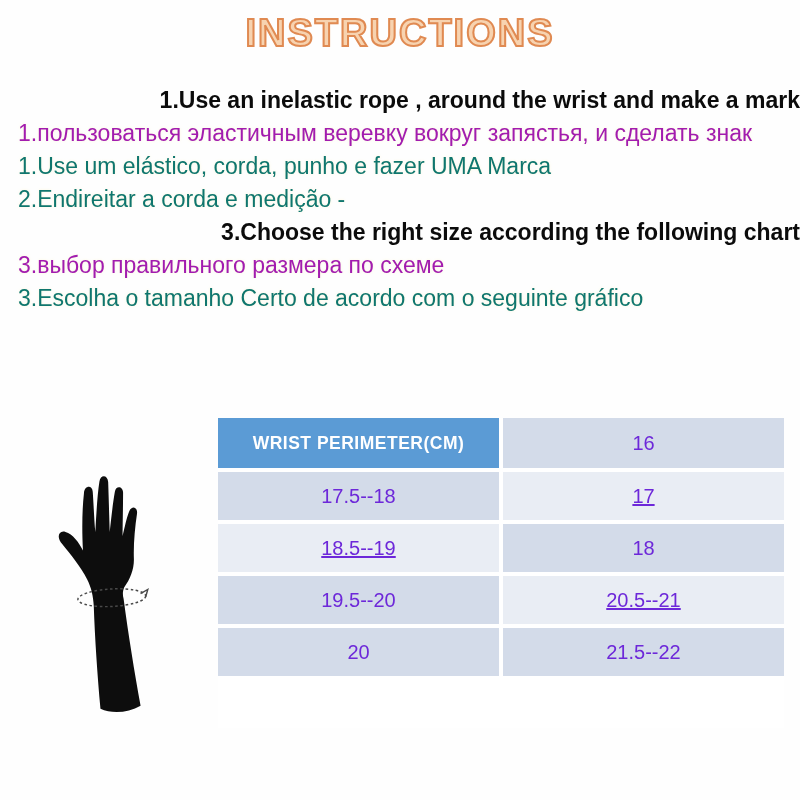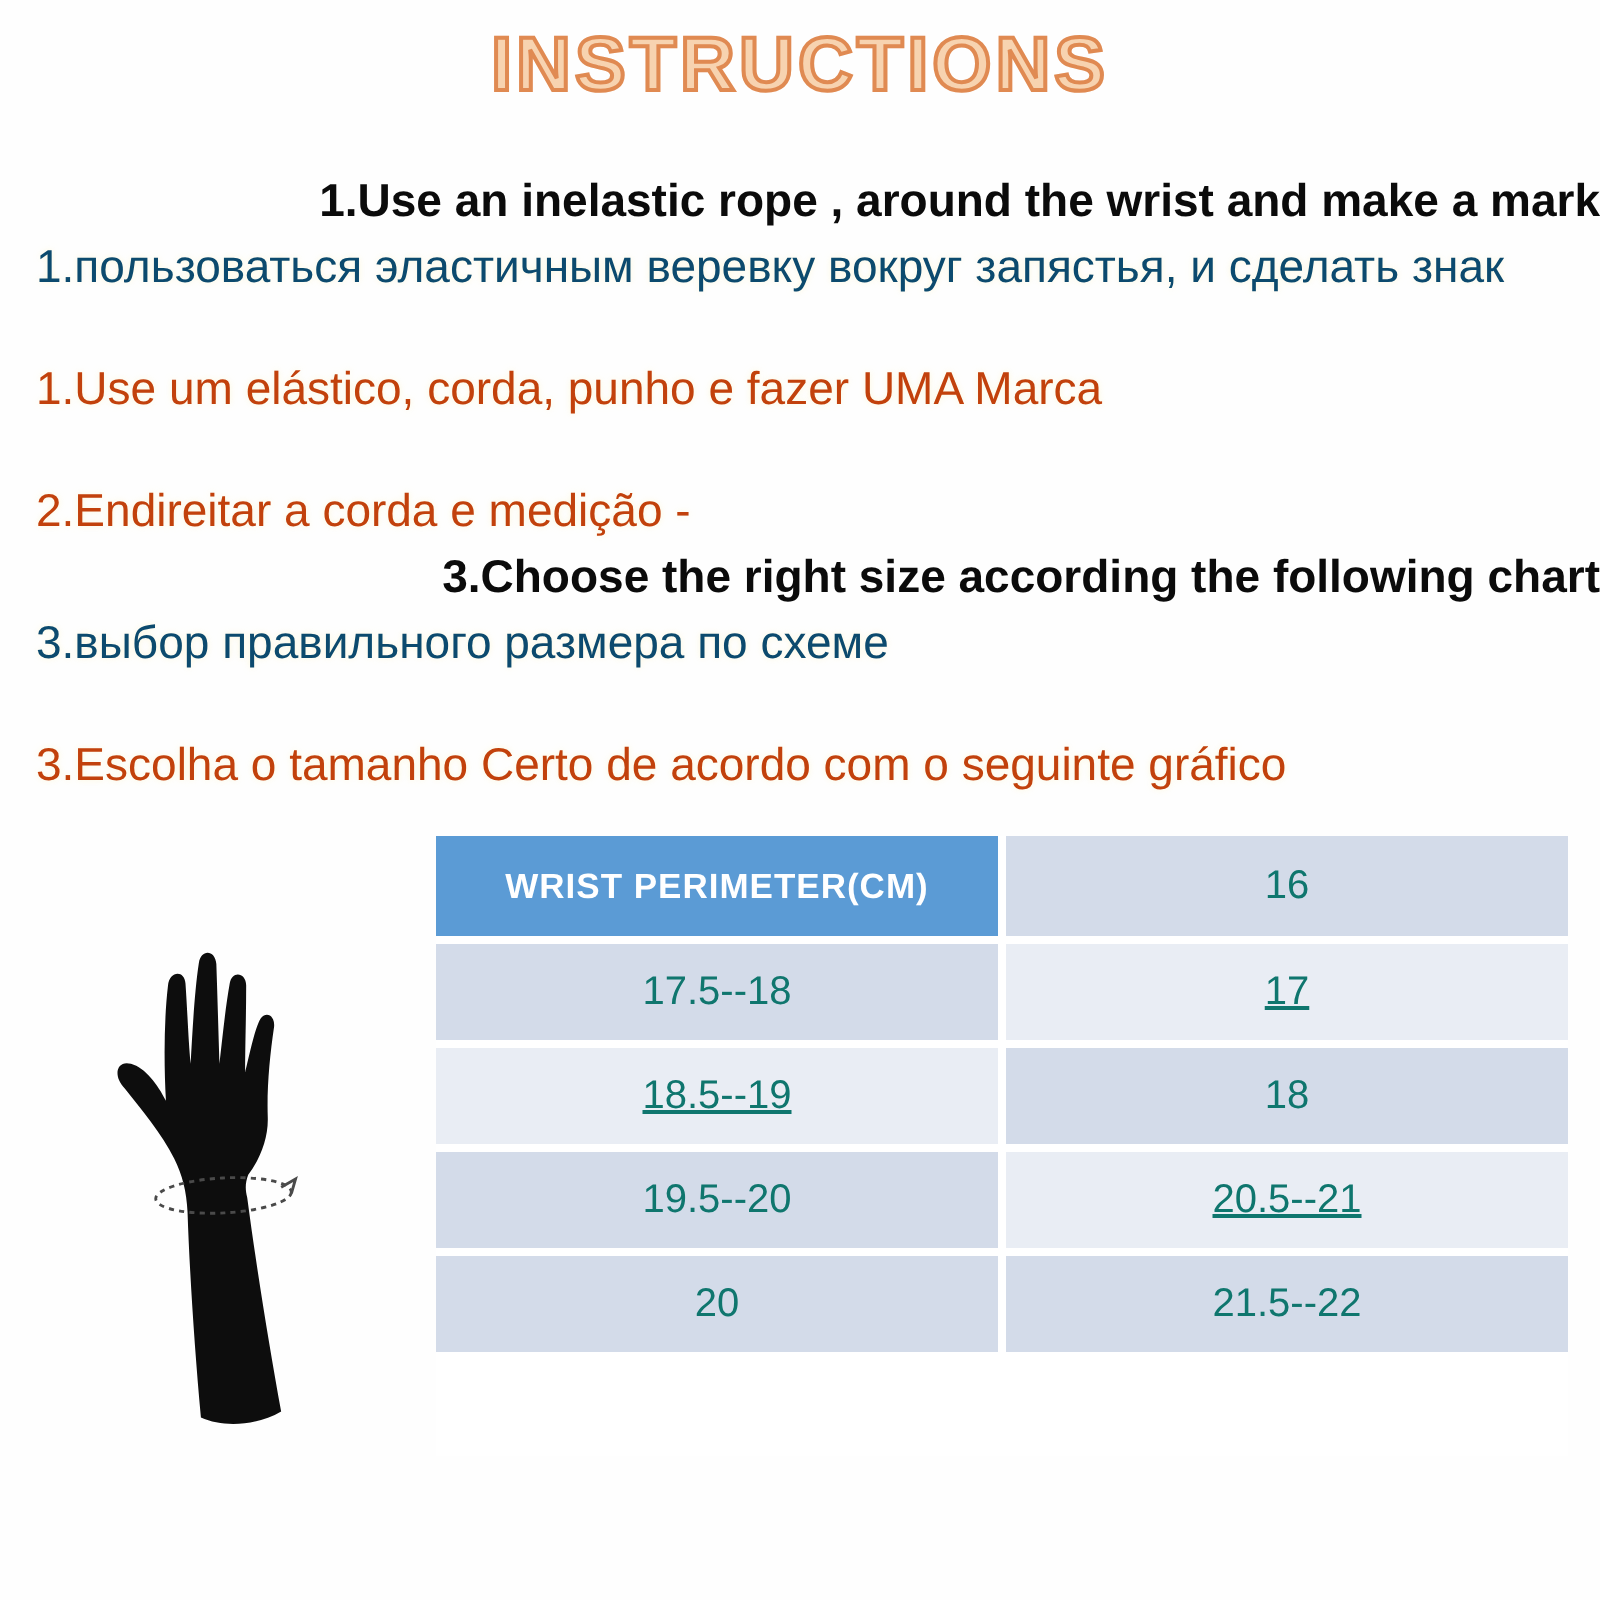--- a/index.html
+++ b/index.html
@@ -36,22 +36,22 @@
     left: 18px;
     right: 0;
   }
   .line {
     height: 33px;
     line-height: 33px;
     font-size: 23px;
     white-space: nowrap;
   }
   .line.en { color: #0b0b0b; font-weight: bold; text-align: right; }
-  .line.ru { color: #0c4a6e; text-shadow: 0 0 3px rgba(252,243,190,0.55); }
-  .line.pt { color: #c2410c; text-shadow: 0 0 3px rgba(252,243,190,0.55); margin-top: 28px; }
+  .line.ru { color: #a21caf; text-shadow: 0 0 3px rgba(252,243,190,0.55); }
+  .line.pt { color: #0f766e; text-shadow: 0 0 3px rgba(252,243,190,0.55); }
   
   .hand-wrap {
     position: absolute;
     left: 46px;
     top: 464px;
     width: 148px;
     height: 252px;
   }
   .hand-wrap svg { width: 100%; height: 100%; display: block; }
   
@@ -74,21 +74,21 @@
   }
   .cell.head {
     background: #5b9bd5;
     color: #ffffff;
     font-weight: bold;
     font-size: 17.5px;
     letter-spacing: 0.5px;
   }
   .cell.dark  { background: #d3dbe9; }
   .cell.light { background: #e9edf4; text-decoration: underline; }
-  .cell.data  { color: #0f766e; font-size: 20px; }
+  .cell.data  { color: #6d28d9; font-size: 20px; }
 </style>
 </head>
 <body>
 
 <div class="page">
 
   <h1 class="title">INSTRUCTIONS</h1>
 
   <div class="instructions">
     <div class="line en">1.Use an inelastic rope , around the wrist and make a mark</div>

